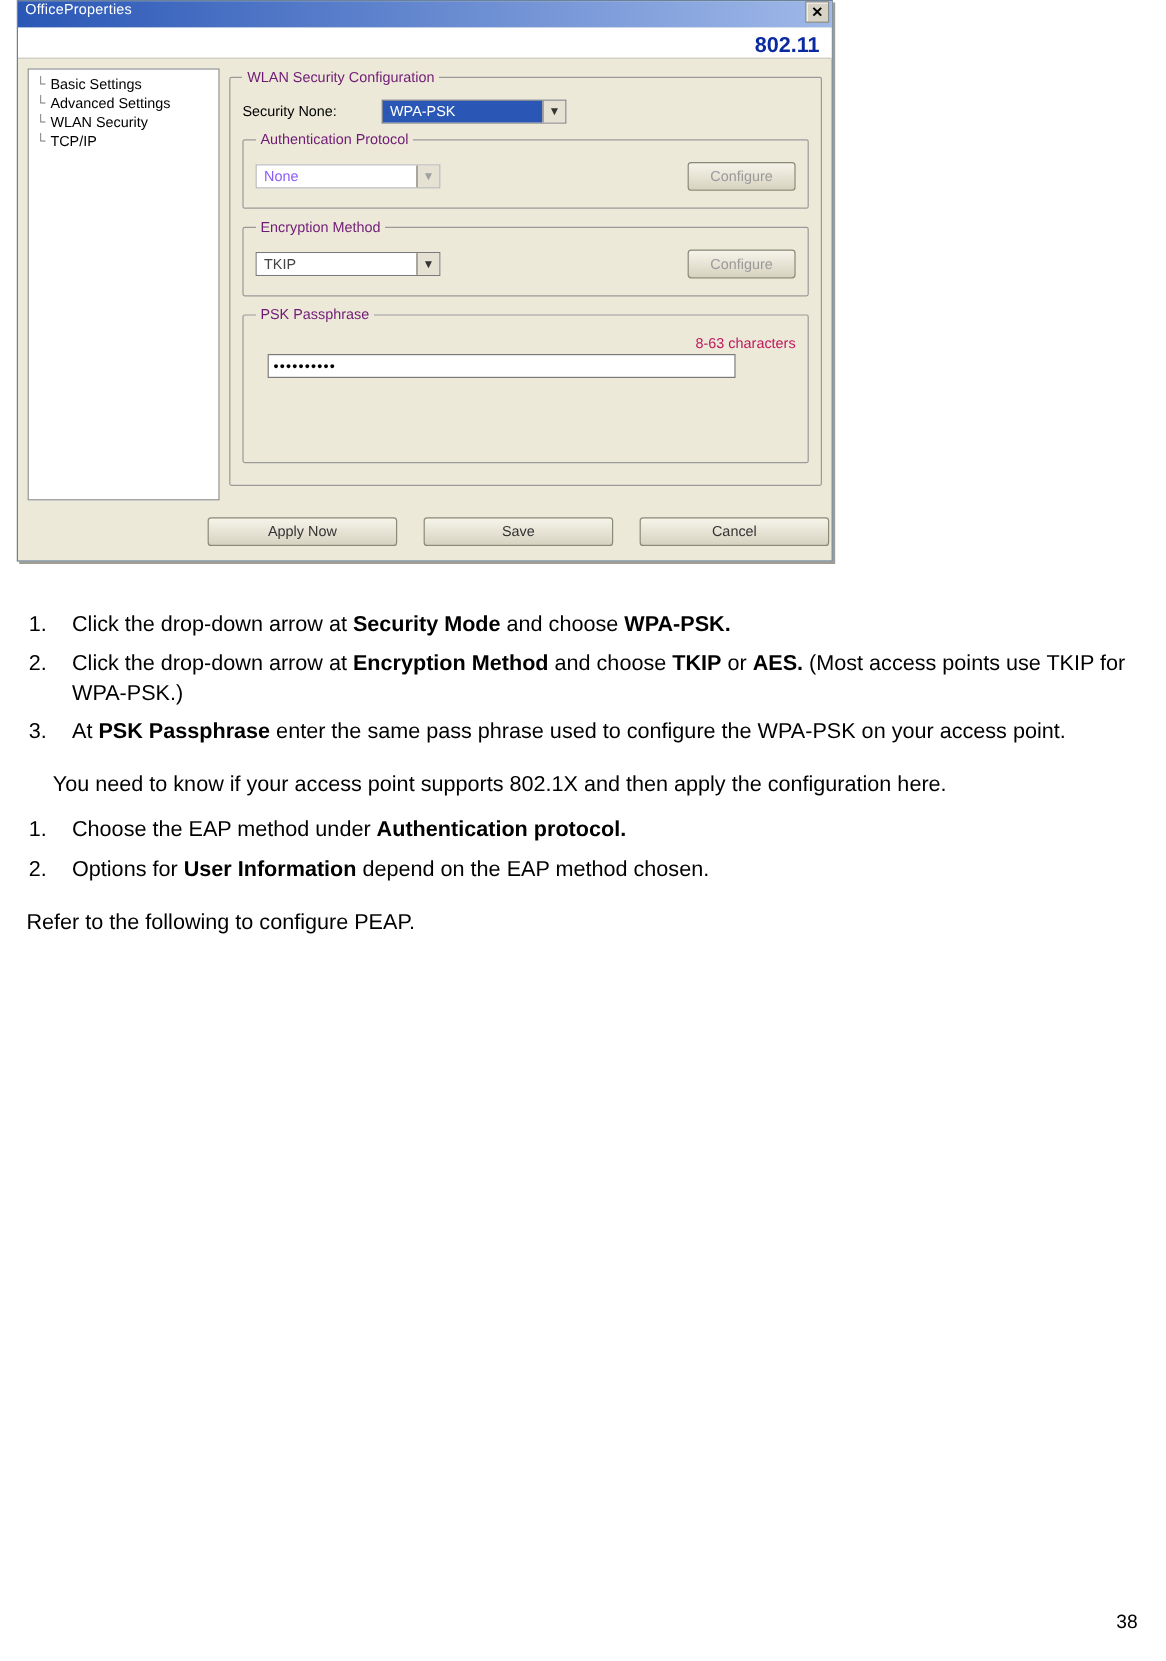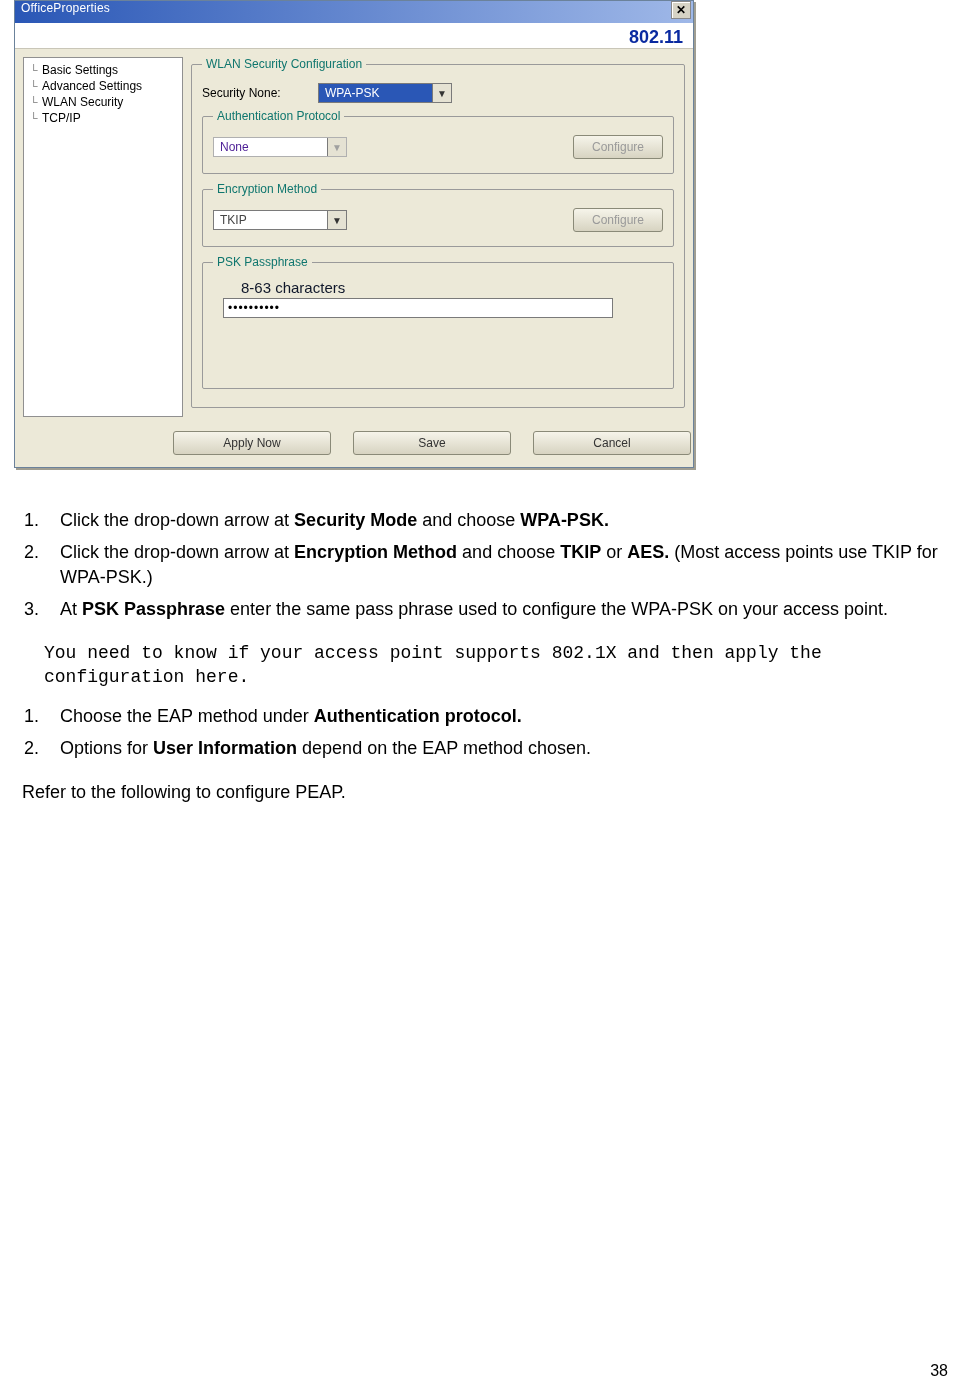--- a/index.html
+++ b/index.html
@@ -90,50 +90,50 @@
   fieldset.win {
     border: 1px solid #9a9a9a;
     border-radius: 2px;
     background: #ece9d8;
     margin: 0 0 8px 0;
     padding: 8px 10px 10px 10px;
     font-size: 12px;
   }
   fieldset.win > legend {
     font-size: 12px;
-    color: #0f766e;
+    color: #701a75;
     padding: 0 4px;
   }
   .row {
     display: flex;
     align-items: center;
     gap: 10px;
     margin: 4px 0;
   }
   .label-w { width: 106px; }
   .select {
     display: inline-flex;
     align-items: center;
     border: 1px solid #7a7a7a;
     background: #fff;
     height: 20px;
     box-sizing: border-box;
   }
-  .select.sel-main { width: 134px; }
+  .select.sel-main { width: 154px; }
   .select .sel-text {
     flex: 1;
     padding: 0 6px;
     font-size: 12px;
     color: #fff;
     background: #2a57b6;
     height: 100%;
     display: flex; align-items: center;
   }
   .select .sel-text.normal { color: #444; background: #fff; }
-  .select .sel-text.disabled { color: #4c1d95; background: #fff; }
+  .select .sel-text.disabled { color: #8b5cf6; background: #fff; }
   .select .sel-btn {
     width: 18px; height: 18px;
     border-left: 1px solid #7a7a7a;
     background: #e5e2d3;
     display: flex; align-items: center; justify-content: center;
     font-size: 10px; color: #333;
   }
   .select.disabled { border-color: #b0b0b0; }
   .select.disabled .sel-btn { color: #a0a0a0; }
 
@@ -146,23 +146,24 @@
     background: linear-gradient(#f6f4ea, #d7d3c1);
     border: 1px solid #8a8a78;
     border-radius: 3px;
     font-size: 12px;
     color: #333;
   }
   .winbtn.disabled { color: #9a9a9a; }
 
   .subfieldsets fieldset.win { margin-top: 6px; }
   .psk-hint {
-    font-size: 15px;
-    color: #0f172a;
+    font-size: 12px;
+    color: #be185d;
     margin: 2px 0 2px 28px;
+    text-align: right;
   }
   input.psk {
     width: 380px;
     height: 18px;
     border: 1px solid #7a7a7a;
     font-size: 12px;
     padding: 0 4px;
     margin-left: 10px;
     letter-spacing: 1px;
     font-family: inherit;
@@ -188,28 +189,27 @@
   ol.doc-list li { margin-bottom: 8px; padding-left: 16px; }
   .sec-heading {
     font-size: 18px;
     font-weight: bold;
     margin: 28px 0 2px 22px;
     font-variant: small-caps;
     letter-spacing: 0.4px;
   }
   .sec-intro {
     margin: 0 0 14px 22px;
-    font-family: Liberation Mono, monospace;
   }
   .sec-text { margin: 10px 0 0 0; }
 
   .page-num {
     position: absolute;
     right: 24px;
-    bottom: 4px;
+    bottom: 22px;
     font-size: 16px;
     color: #000;
   }
   b { font-weight: bold; }
 </style>
 </head>
 <body>
 
 <div class="page">
 

